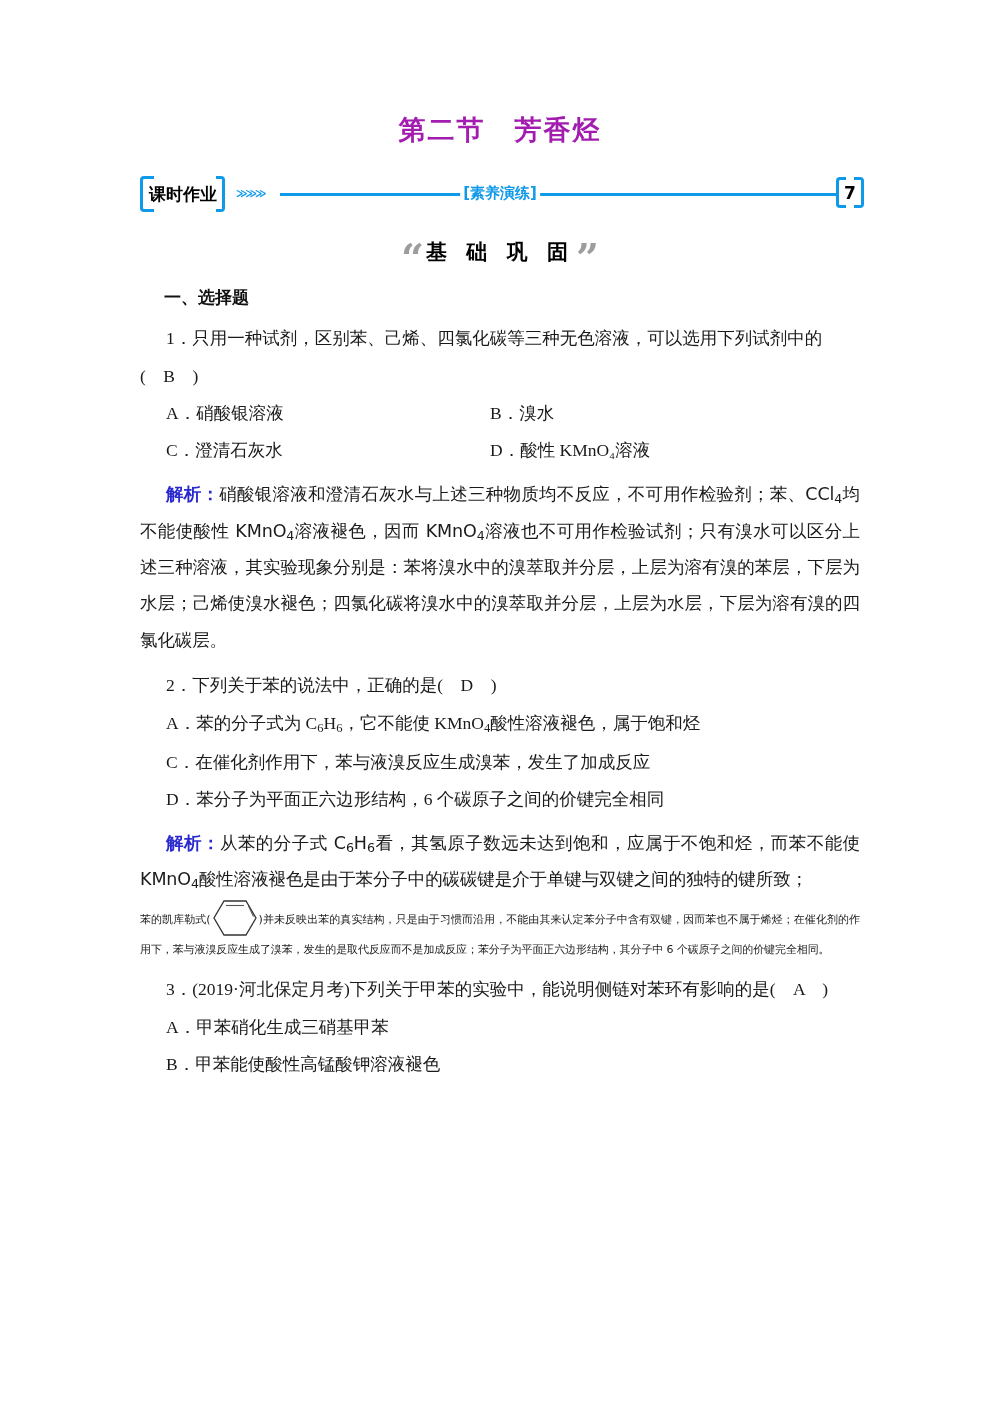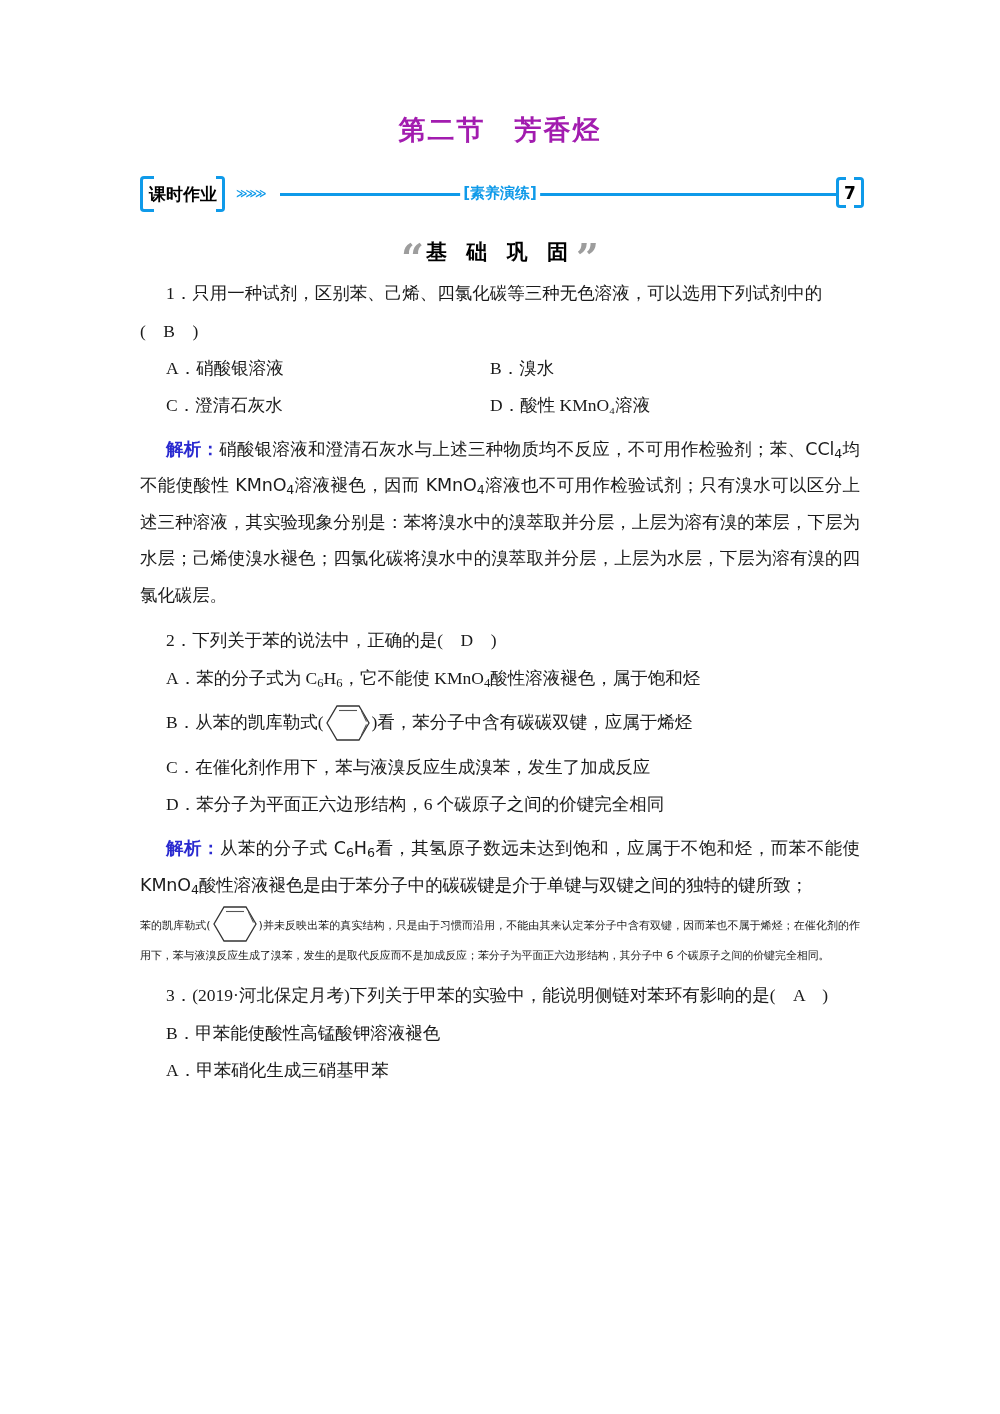--- a/index.html
+++ b/index.html
@@ -260,54 +260,49 @@
     <div class="banner-center">[素养演练]</div>
     <div class="banner-badge">7</div>
   </div>
 
   <div class="section-heading">
     <span class="quote-mark">“</span>
     <span>基 础 巩 固</span>
     <span class="quote-mark close">”</span>
   </div>
 
+  <div class="subhead">一、选择题</div>
 
   <p class="q"><span>1．只用一种试剂，区别苯、己烯、四氯化碳等三种无色溶液，可以选用下列试剂中的</span></p>
   <p class="opt-flush">(　B　)</p>
 
   <div class="opt-row">
     <div class="c1"><span>A．</span><span>硝酸银溶液</span></div>
     <div class="c2"><span>B．</span><span>溴水</span></div>
   </div>
   <div class="opt-row">
     <div class="c1"><span>C．</span><span>澄清石灰水</span></div>
     <div class="c2"><span>D．</span><span>酸性 KMnO₄溶液</span></div>
   </div>
 
   <p class="analysis"><span class="analysis-label">解析：</span><span>硝酸银溶液和澄清石灰水与上述三种物质均不反应，不可用作检验剂；苯、CCl</span><sub>4</sub><span>均不能使酸性 KMnO</span><sub>4</sub><span>溶液褪色，因而 KMnO</span><sub>4</sub><span>溶液也不可用作检验试剂；只有溴水可以区分上述三种溶液，其实验现象分别是：苯将溴水中的溴萃取并分层，上层为溶有溴的苯层，下层为水层；己烯使溴水褪色；四氯化碳将溴水中的溴萃取并分层，上层为水层，下层为溶有溴的四氯化碳层。</span></p>
 
   <p class="q">2．下列关于苯的说法中，正确的是(　D　)</p>
 
   <p class="opt"><span>A．</span><span>苯的分子式为 C</span><sub>6</sub><span>H</span><sub>6</sub><span>，它不能使 KMnO</span><sub>4</sub><span>酸性溶液褪色，属于饱和烃</span></p>
 
-  <p class="opt"><span>B．</span><span>从苯的凯库勒式(</span><span class="hexagon"><svg width="46" height="42" viewBox="0 0 46 42">
-          <polygon points="12,4 34,4 44,21 34,38 12,38 2,21" fill="none" stroke="#333" stroke-width="1.3"></polygon>
-          <line x1="14" y1="8.5" x2="32" y2="8.5" stroke="#555" stroke-width="1.1"></line>
-          <line x1="36.5" y1="9" x2="41.5" y2="19.5" stroke="#555" stroke-width="1.1"></line>
-          <line x1="36.5" y1="33" x2="41.5" y2="22.5" stroke="#555" stroke-width="1.1"></line>
-        </svg></span><span>)看，苯分子中含有碳碳双键，应属于烯烃</span></p>
 
   <p class="opt"><span>C．</span><span>在催化剂作用下，苯与液溴反应生成溴苯，发生了加成反应</span></p>
   <p class="opt"><span>D．</span><span>苯分子为平面正六边形结构，6 个碳原子之间的价键完全相同</span></p>
 
   <p class="analysis"><span class="analysis-label">解析：</span><span>从苯的分子式 C</span><sub>6</sub><span>H</span><sub>6</sub><span>看，其氢原子数远未达到饱和，应属于不饱和烃，而苯不能使 KMnO</span><sub>4</sub><span>酸性溶液褪色是由于苯分子中的碳碳键是介于单键与双键之间的独特的键所致；</span></p>
 
   <p class="analysis-cont"><span>苯的凯库勒式(</span><span class="hexagon"><svg width="46" height="42" viewBox="0 0 46 42">
           <polygon points="12,4 34,4 44,21 34,38 12,38 2,21" fill="none" stroke="#333" stroke-width="1.3"></polygon>
           <line x1="14" y1="8.5" x2="32" y2="8.5" stroke="#555" stroke-width="1.1"></line>
           <line x1="36.5" y1="9" x2="41.5" y2="19.5" stroke="#555" stroke-width="1.1"></line>
         </svg></span><span>)并未反映出苯的真实结构，只是由于习惯而沿用，不能由其来认定苯分子中含有双键，因而苯也不属于烯烃；在催化剂的作用下，苯与液溴反应生成了溴苯，发生的是取代反应而不是加成反应；苯分子为平面正六边形结构，其分子中 6 个碳原子之间的价键完全相同。</span></p>
 
   <p class="q">3．(2019·河北保定月考)下列关于甲苯的实验中，能说明侧链对苯环有影响的是(　A　)</p>
+  <p class="opt"><span>A．</span><span>甲苯硝化生成三硝基甲苯</span></p>
   <p class="opt"><span>B．</span><span>甲苯能使酸性高锰酸钾溶液褪色</span></p>
-  <p class="opt"><span>A．</span><span>甲苯硝化生成三硝基甲苯</span></p>
 
 </div>
 
 </body></html>

